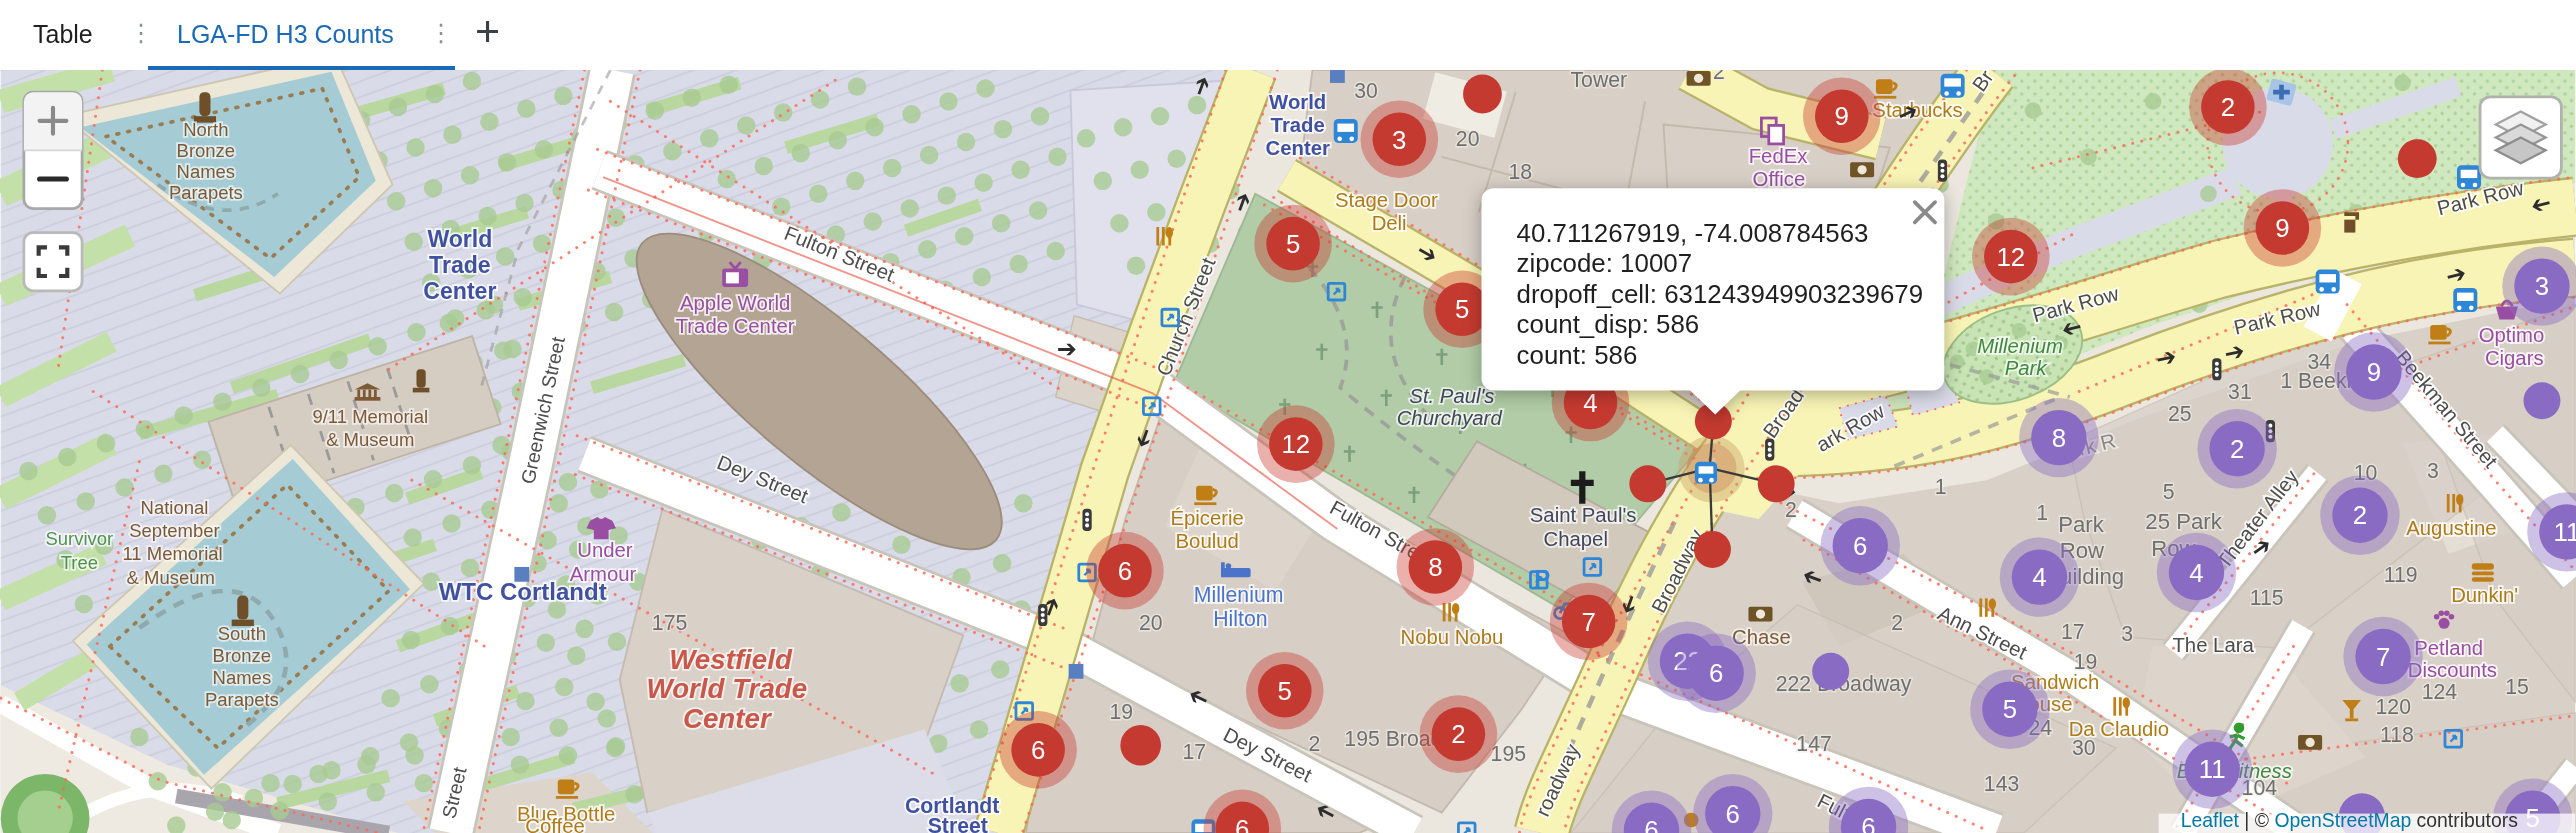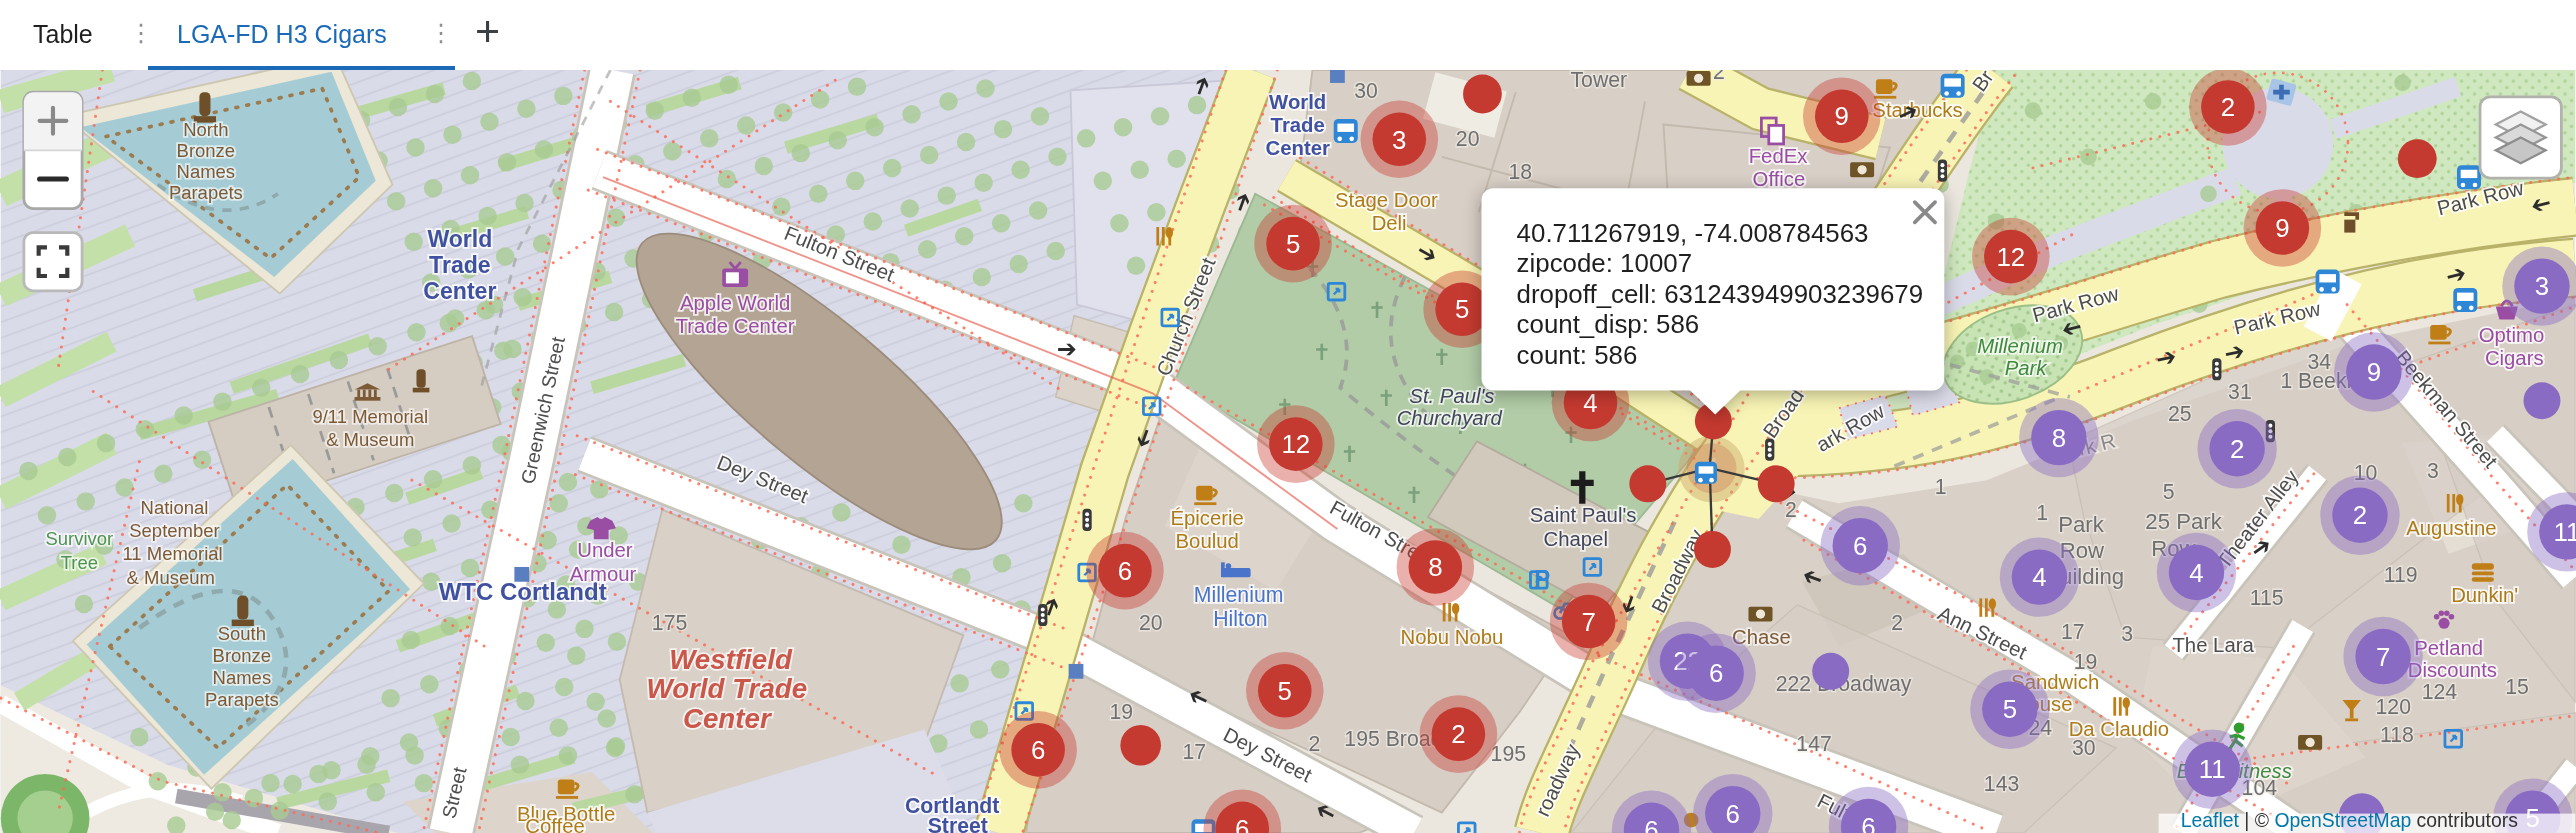--- a/index.html
+++ b/index.html
@@ -14,21 +14,21 @@
 text.pitgreen{fill:#3f8a3f;font-style:italic;paint-order:stroke;stroke:rgba(255,255,255,.7);stroke-width:4px;}
 text.pchurch{fill:#41465c;paint-order:stroke;stroke:rgba(255,255,255,.7);stroke-width:4px;}
 </style></head><body>
 
 <div id="tabbar">
 
   <div style="position:absolute;left:33px;top:20.3px;font-size:25px;color:#1f1f1f;">Table</div>
 
   <div style="position:absolute;left:129px;top:18.5px;font-size:24px;color:#8a8f98;">⋮</div>
 
-  <div style="position:absolute;left:177px;top:20.3px;font-size:25px;color:#1a6ab8;">LGA-FD H3 Cigars</div>
+  <div style="position:absolute;left:177px;top:20.3px;font-size:25px;color:#1a6ab8;">LGA-FD H3 Counts</div>
 
   <div style="position:absolute;left:429px;top:18.5px;font-size:24px;color:#8a8f98;">⋮</div>
 
   <div style="position:absolute;left:475px;top:7.4px;font-size:43px;color:#3c4043;font-weight:300;">+</div>
 
   <div style="position:absolute;left:148px;top:66px;width:307px;height:4.6px;background:#1a6ab8;"></div>
 </div>
 <svg id="mapsvg" width="2576" height="763" viewBox="0 76 2787 826" font-family="Liberation Sans,sans-serif">
 <defs>
 <pattern id="hatch" width="16" height="16" patternUnits="userSpaceOnUse" patternTransform="rotate(-20)">

